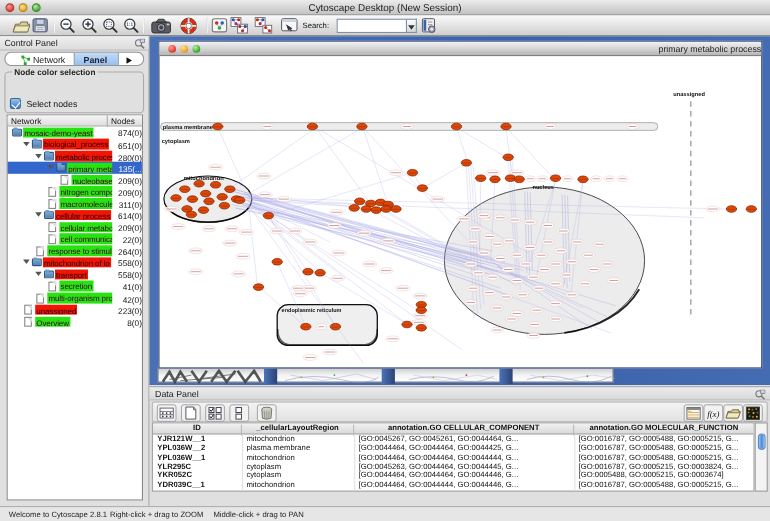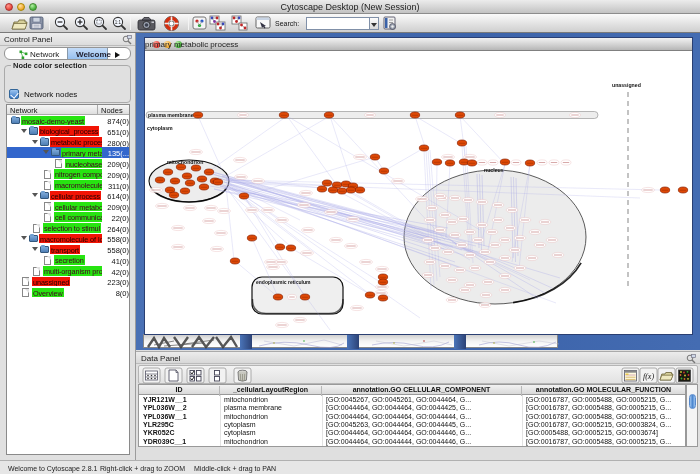--- a/index.html
+++ b/index.html
@@ -71,21 +71,21 @@
 
 #strip { position:absolute; left:7px; top:301px; width:415px; height:14px;
   background:linear-gradient(#cfcfcf,#f3f3f3 50%,#ffffff); border:1px solid #888; }
 .bluebar { position:absolute; top:300px; width:12px; height:16px; background:linear-gradient(90deg,#4a74b8,#2c4276); }
 
 
 #netwin { position:absolute; left:8px; top:4px; width:549px; height:298px;
   border:1.5px solid #2a3f72; background:#fff; }
 #netwin-title { position:absolute; left:0; top:0; width:547px; height:13px;
   background:linear-gradient(#f2f2f2,#cfcfcf 60%,#b6b6b6); border-bottom:1px solid #808080; }
-#netwin-title .t { position:absolute; left:0; right:0; top:2px; text-align:left; font-size:8px; color:#222; }
+#netwin-title .t { position:absolute; left:0; right:0; top:2px; text-align:right; font-size:8px; color:#222; }
 #netwin .light { top:3px; width:7px; height:7px; }
 #nl1 { left:8px;  background:radial-gradient(circle at 35% 30%, #ff9a90, #e8453a 60%, #a81d15); }
 #nl2 { left:19px; background:radial-gradient(circle at 35% 30%, #ffe0a0, #f0a830 60%, #b57408); }
 #nl3 { left:30px; background:radial-gradient(circle at 35% 30%, #b5f0a5, #46b03a 60%, #257018); }
 
 
 #datapanel { left:136px; top:350px; width:564px; height:110px; background:#dfdfdf; }
 #dp-head { position:absolute; left:0; top:1px; width:564px; height:13px; background:linear-gradient(#ececec,#d8d8d8); border-top:1px solid #aaa; border-bottom:1px solid #bbb; }
 #dp-head .t { position:absolute; left:5px; top:2px; font-size:8px; color:#222; }
 #dp-tool { position:absolute; left:2px; top:15px; width:560px; height:19px; background:linear-gradient(#f3f3f3,#e2e2e2); border:1px solid #b5b5b5; border-radius:2px; }
@@ -244,29 +244,29 @@
           <svg width="9" height="10" style="position:absolute;left:14px;top:2px" viewBox="0 0 9 10">
             <rect x="0.5" y="0.5" width="2.6" height="2.6" fill="#2ca32c"></rect>
             <rect x="5.8" y="2.5" width="2.6" height="2.6" fill="#2ca32c"></rect>
             <rect x="2.6" y="6.5" width="2.6" height="2.6" fill="#2ca32c"></rect>
             <line x1="1.8" y1="1.8" x2="7" y2="3.8" stroke="#2ca32c" stroke-width="0.7"></line>
             <line x1="1.8" y1="1.8" x2="3.9" y2="7.2" stroke="#2ca32c" stroke-width="0.7"></line>
           </svg>
           <div class="t">Network</div>
         </div>
       <div id="tab-mosaic">
-          <div class="t">Welcome</div>
+          <div class="t">Panel</div>
         </div>
       <div id="tab-arrow"></div>
     </div>
     <div id="groupbox">
         <div class="lbl">Node color selection</div>
     </div>
     <div id="checkbox"></div>
-      <div id="cb-label">Network nodes</div>
+      <div id="cb-label">Select nodes</div>
     <div id="tree">
       <div id="tree-head">
           <div class="c1">Network</div>
           <div class="div"></div>
           <div class="c2">Nodes</div>
         </div>
       <div id="rows">
 <div class="trow" style="top:10.0px;">
             <div class="fold" style="left:4px"></div>
             <div class="hl g" style="left:14px; max-width:81px">mosaic-demo-yeast</div>
@@ -316,27 +316,27 @@
             <div class="hl g" style="left:47px; max-width:48px">cellular metabo</div>
             <div class="num">209(0)</div>
           </div>
 <div class="trow" style="top:106.75px;">
             <div class="file" style="left:37px"></div>
             <div class="hl g" style="left:47px; max-width:48px">cell communicat</div>
             <div class="num">22(0)</div>
           </div>
 <div class="trow" style="top:117.5px;">
             <div class="file" style="left:26px"></div>
-            <div class="hl g" style="left:36px; max-width:59px">selection to stimul</div>
+            <div class="hl g" style="left:36px; max-width:59px">response to stimul</div>
             <div class="num">264(0)</div>
           </div>
 <div class="trow" style="top:128.25px;">
             <div class="tri" style="left:14px"></div>
             <div class="fold" style="left:22px"></div>
-            <div class="hl r" style="left:32px; max-width:63px">macromolecule of lo</div>
+            <div class="hl r" style="left:32px; max-width:63px">mitochondrion of lo</div>
             <div class="num">558(0)</div>
           </div>
 <div class="trow" style="top:139.0px;">
             <div class="tri" style="left:25px"></div>
             <div class="fold" style="left:33px"></div>
             <div class="hl r" style="left:43px; max-width:52px">transport</div>
             <div class="num">558(0)</div>
           </div>
 <div class="trow" style="top:149.75px;">
             <div class="file" style="left:37px"></div>

